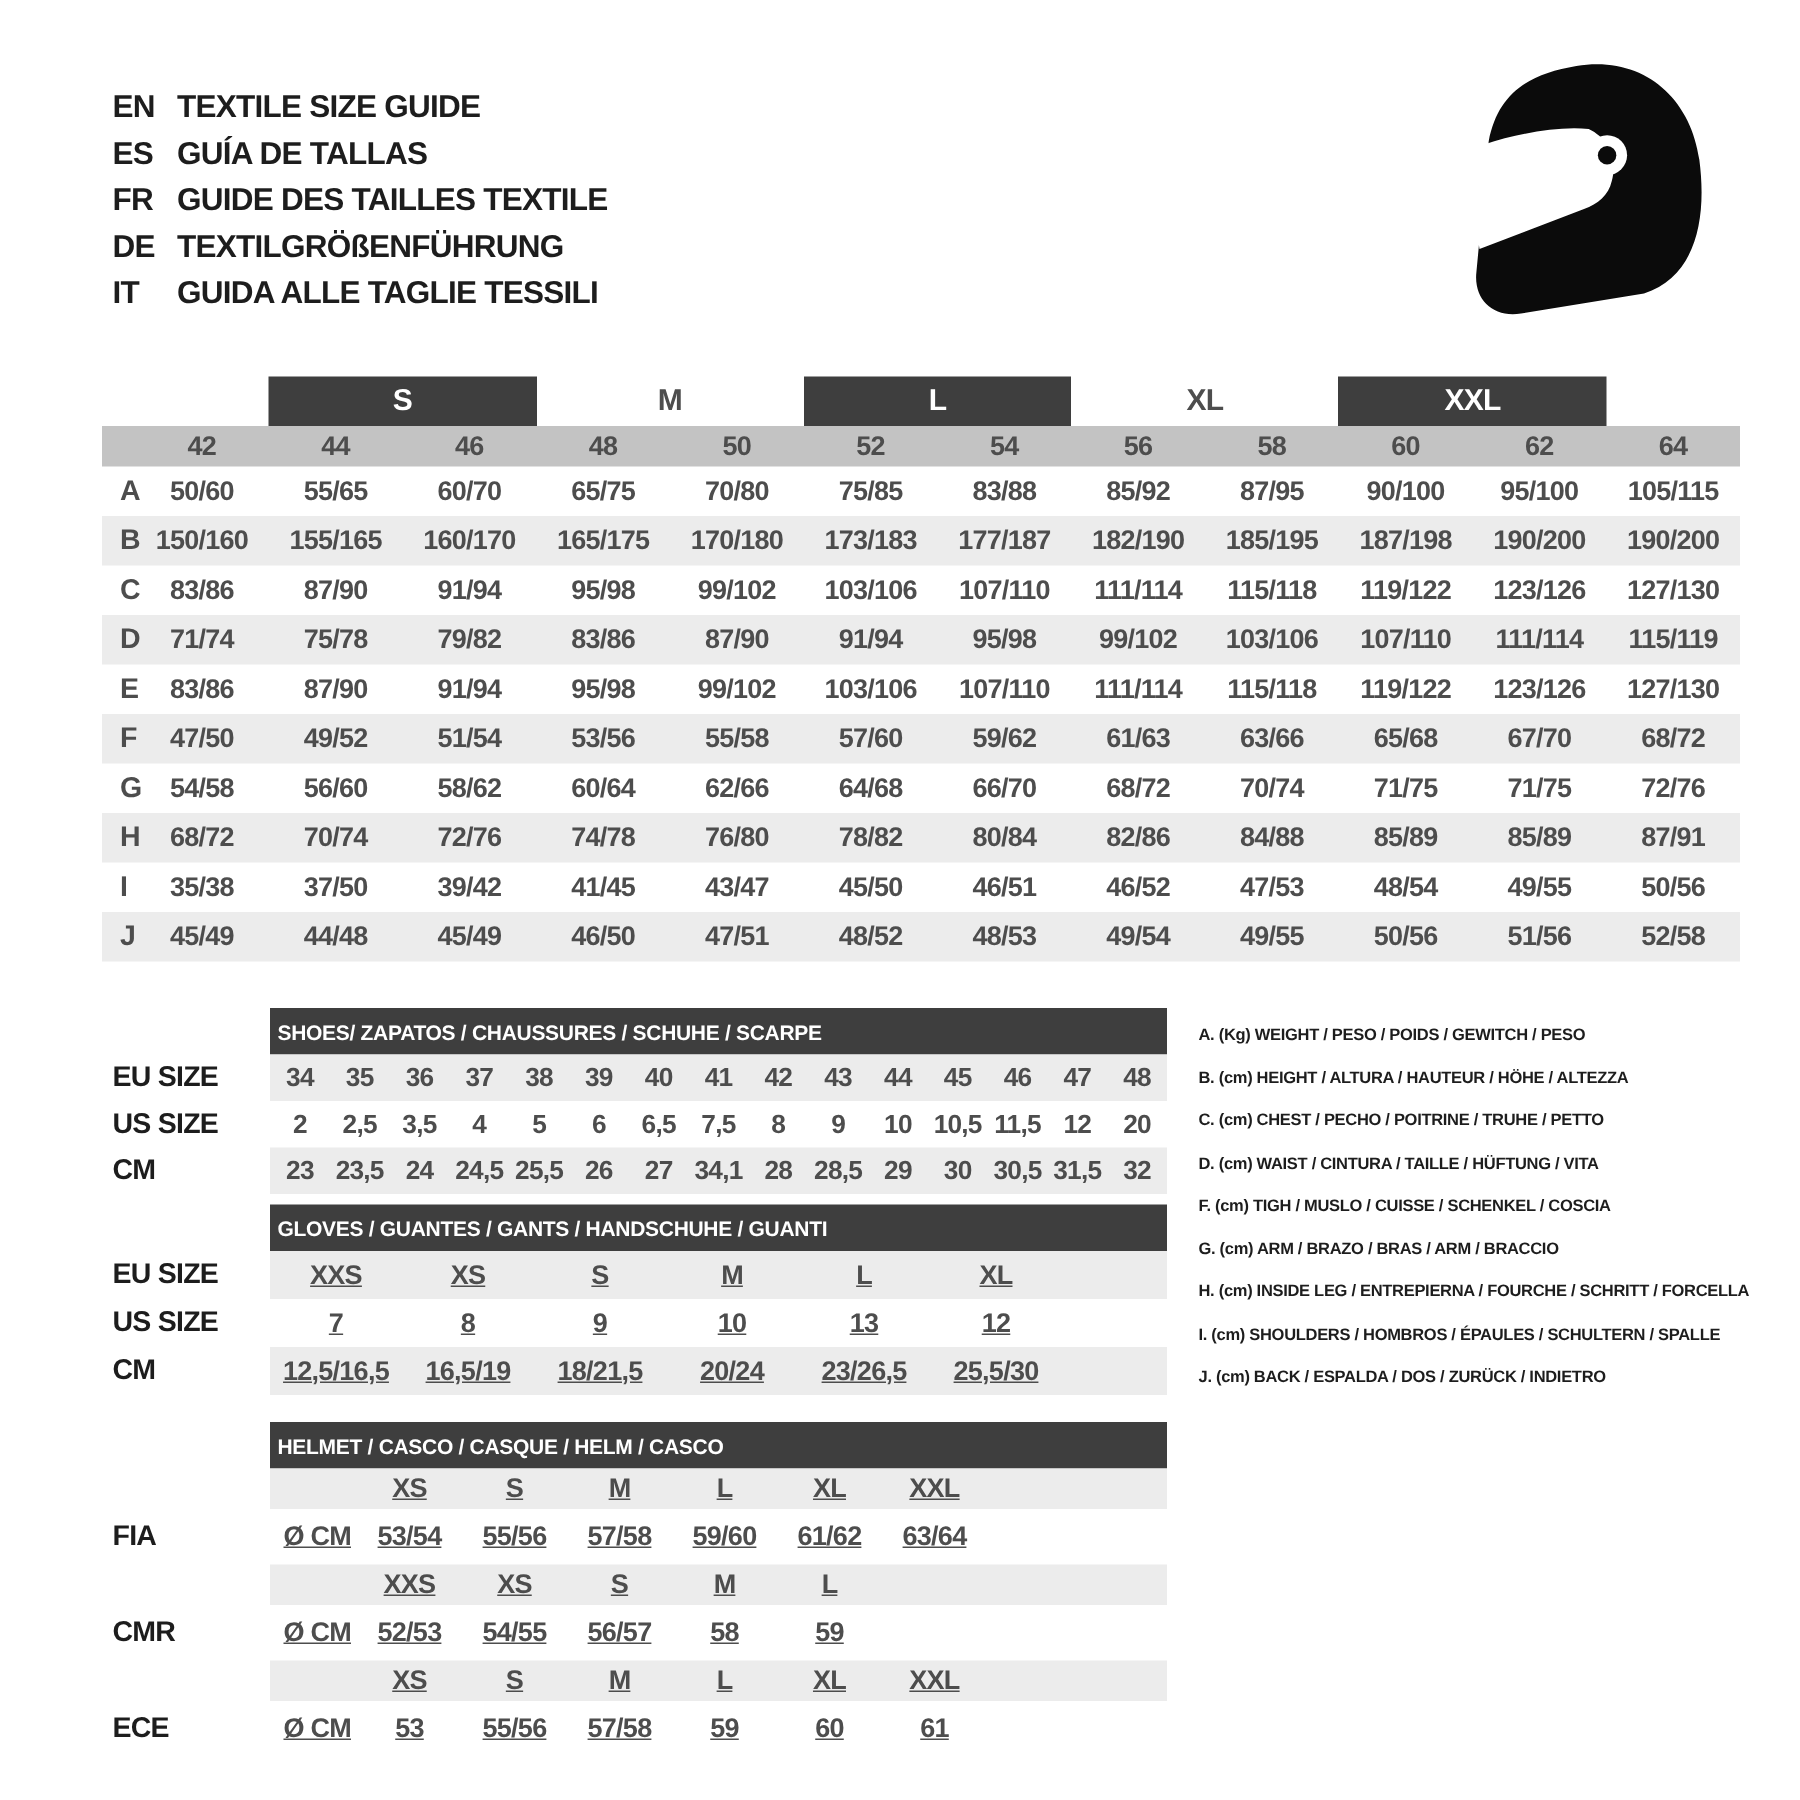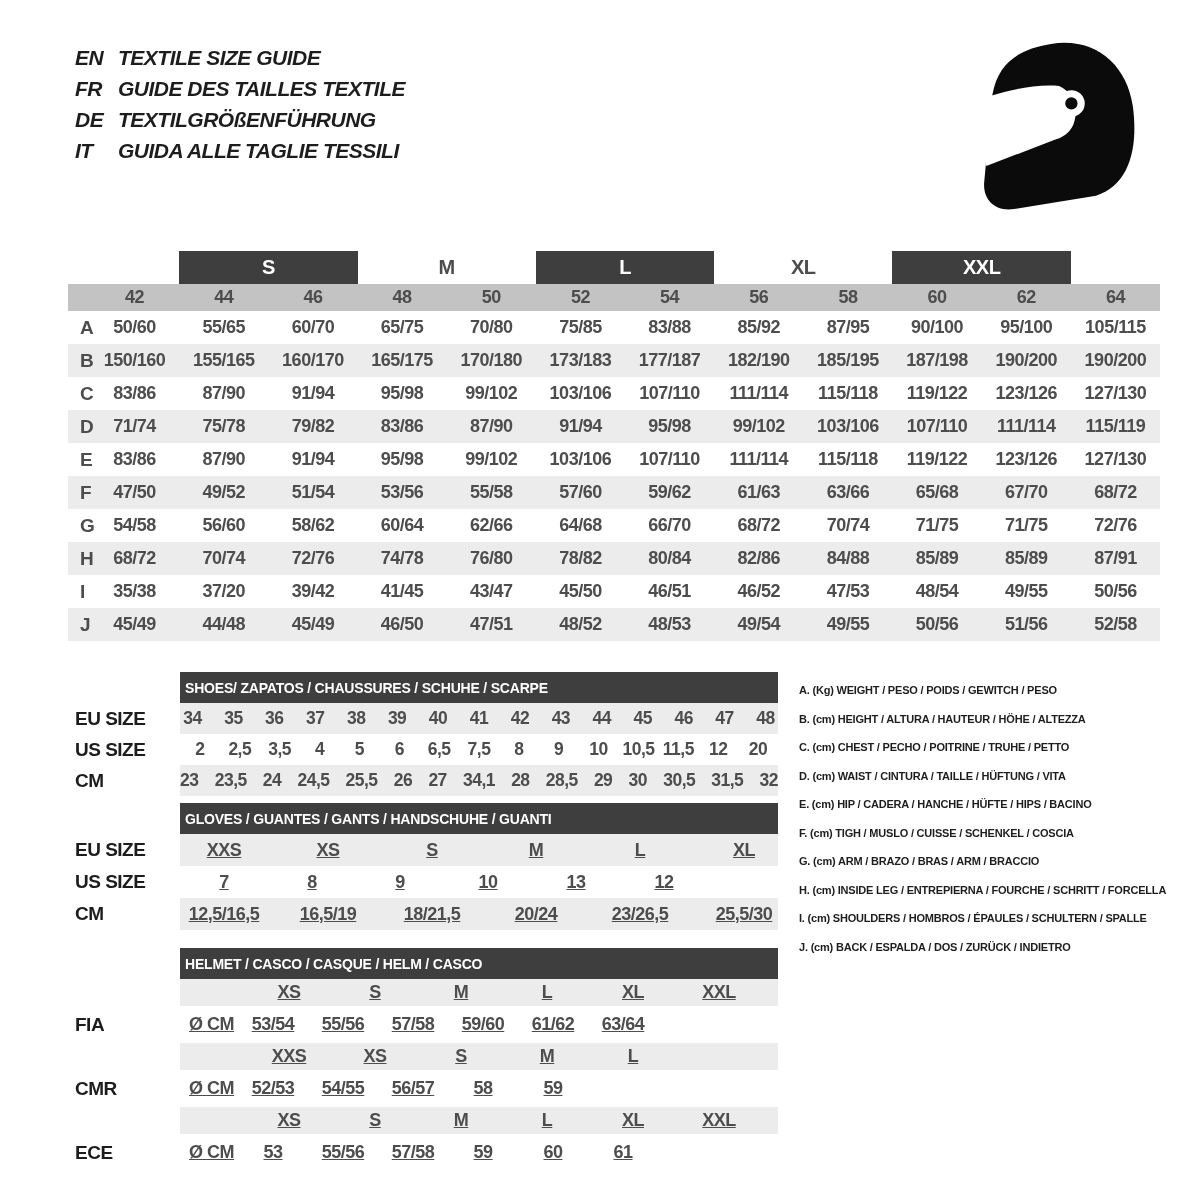--- a/index.html
+++ b/index.html
@@ -4,21 +4,21 @@
 <style>
   :root{
     --dark:#3e3e3e; --band:#c3c3c3; --stripe:#ececec; --ink:#1d1d1d; --gray:#4d4d4d;
   }
   *{margin:0;padding:0;box-sizing:border-box;}
   body{background:#fff;}
   .canvas{position:relative;width:1200px;height:1200px;background:#fff;overflow:hidden;
     font-family:"Liberation Sans",sans-serif;}
 
   
-  .langs{position:absolute;left:75px;top:42px;font-style:italic;}
+  .langs{position:absolute;left:75px;top:56px;}
   .lang-row{display:flex;line-height:31px;}
   .lang-code{width:43px;font-weight:bold;font-size:21px;color:var(--ink);letter-spacing:-0.5px;}
   .lang-title{font-weight:bold;font-size:21px;color:var(--ink);letter-spacing:-0.5px;}
 
   
   .helmet-icon{position:absolute;left:973px;top:38px;width:164px;height:176px;}
 
   
   .main-table{position:absolute;left:68px;top:251px;width:1092px;}
   .mrow{display:grid;grid-template-columns:22px repeat(12,1fr);}
@@ -41,21 +41,21 @@
   .side-labels{width:105px;display:flex;flex-direction:column;}
   .side-spacer{height:31px;}
   .side-label{height:32px;display:flex;align-items:center;font-weight:bold;font-size:19px;
     color:var(--ink);letter-spacing:-0.5px;white-space:nowrap;}
   .pos-shoes .side-label{height:31px;}
   .stable{width:598px;}
   .bar{height:31px;display:flex;align-items:center;background:var(--dark);color:#fff;font-weight:bold;
     font-size:14px;padding-left:5px;letter-spacing:-0.2px;white-space:nowrap;}
   .srow{display:grid;height:32px;}
   .pos-shoes .srow{height:31px;}
-  .srow.stripe{background:var(--stripe);gap:16px;}
+  .srow.stripe{background:var(--stripe);}
   .cols15{grid-template-columns:repeat(15,1fr);}
   .cols6{grid-template-columns:repeat(6,88px) 1fr;}
   .cols7{grid-template-columns:58px repeat(6,70px) 1fr;}
   .scell{display:flex;align-items:center;justify-content:center;font-weight:bold;color:var(--gray);
     font-size:17.5px;letter-spacing:-0.5px;white-space:nowrap;}
   .cols6 .scell,.cols7 .scell{font-size:18px;text-decoration:underline;}
   .scell.prefix{justify-content:flex-start;padding-left:9px;}
   .hrow-sizes{height:27px;}
   .hrow-values{height:37px;}
   .hside-spacer{height:58px;}
@@ -68,20 +68,24 @@
 </style>
 </head>
 <body>
 
 <div class="canvas">
 
   <div id="langs" class="langs">
       <div class="lang-row">
         <div class="lang-code">EN</div>
         <div class="lang-title">TEXTILE SIZE GUIDE</div>
+      </div>
+      <div class="lang-row">
+        <div class="lang-code">ES</div>
+        <div class="lang-title">GUÍA DE TALLAS</div>
       </div>
       <div class="lang-row">
         <div class="lang-code">FR</div>
         <div class="lang-title">GUIDE DES TAILLES TEXTILE</div>
       </div>
       <div class="lang-row">
         <div class="lang-code">DE</div>
         <div class="lang-title">TEXTILGRÖßENFÜHRUNG</div>
       </div>
       <div class="lang-row">
@@ -242,21 +246,21 @@
         <div class="mcell">80/84</div>
         <div class="mcell">82/86</div>
         <div class="mcell">84/88</div>
         <div class="mcell">85/89</div>
         <div class="mcell">85/89</div>
         <div class="mcell">87/91</div>
       </div>
       <div class="mrow data-row">
         <div class="mlabel">I</div>
         <div class="mcell">35/38</div>
-        <div class="mcell">37/20</div>
+        <div class="mcell">37/50</div>
         <div class="mcell">39/42</div>
         <div class="mcell">41/45</div>
         <div class="mcell">43/47</div>
         <div class="mcell">45/50</div>
         <div class="mcell">46/51</div>
         <div class="mcell">46/52</div>
         <div class="mcell">47/53</div>
         <div class="mcell">48/54</div>
         <div class="mcell">49/55</div>
         <div class="mcell">50/56</div>
@@ -441,21 +445,20 @@
           <div class="scell">61</div>
         </div>
       </div>
   </section>
 
   <div id="legend" class="legend">
       <div class="legend-item">A. (Kg) WEIGHT / PESO / POIDS / GEWITCH / PESO</div>
       <div class="legend-item">B. (cm) HEIGHT / ALTURA / HAUTEUR / HÖHE / ALTEZZA</div>
       <div class="legend-item">C. (cm) CHEST / PECHO / POITRINE / TRUHE / PETTO</div>
       <div class="legend-item">D. (cm) WAIST / CINTURA / TAILLE / HÜFTUNG / VITA</div>
-      <div class="legend-item">E. (cm) HIP / CADERA / HANCHE / HÜFTE / HIPS /  BACINO</div>
       <div class="legend-item">F. (cm) TIGH / MUSLO / CUISSE / SCHENKEL / COSCIA</div>
       <div class="legend-item">G. (cm) ARM  / BRAZO / BRAS / ARM / BRACCIO</div>
       <div class="legend-item">H. (cm) INSIDE LEG / ENTREPIERNA / FOURCHE / SCHRITT / FORCELLA</div>
       <div class="legend-item">I.  (cm) SHOULDERS / HOMBROS / ÉPAULES / SCHULTERN / SPALLE</div>
       <div class="legend-item">J. (cm) BACK / ESPALDA / DOS / ZURÜCK / INDIETRO</div>
     </div>
 
 </div>
 
 </body></html>

